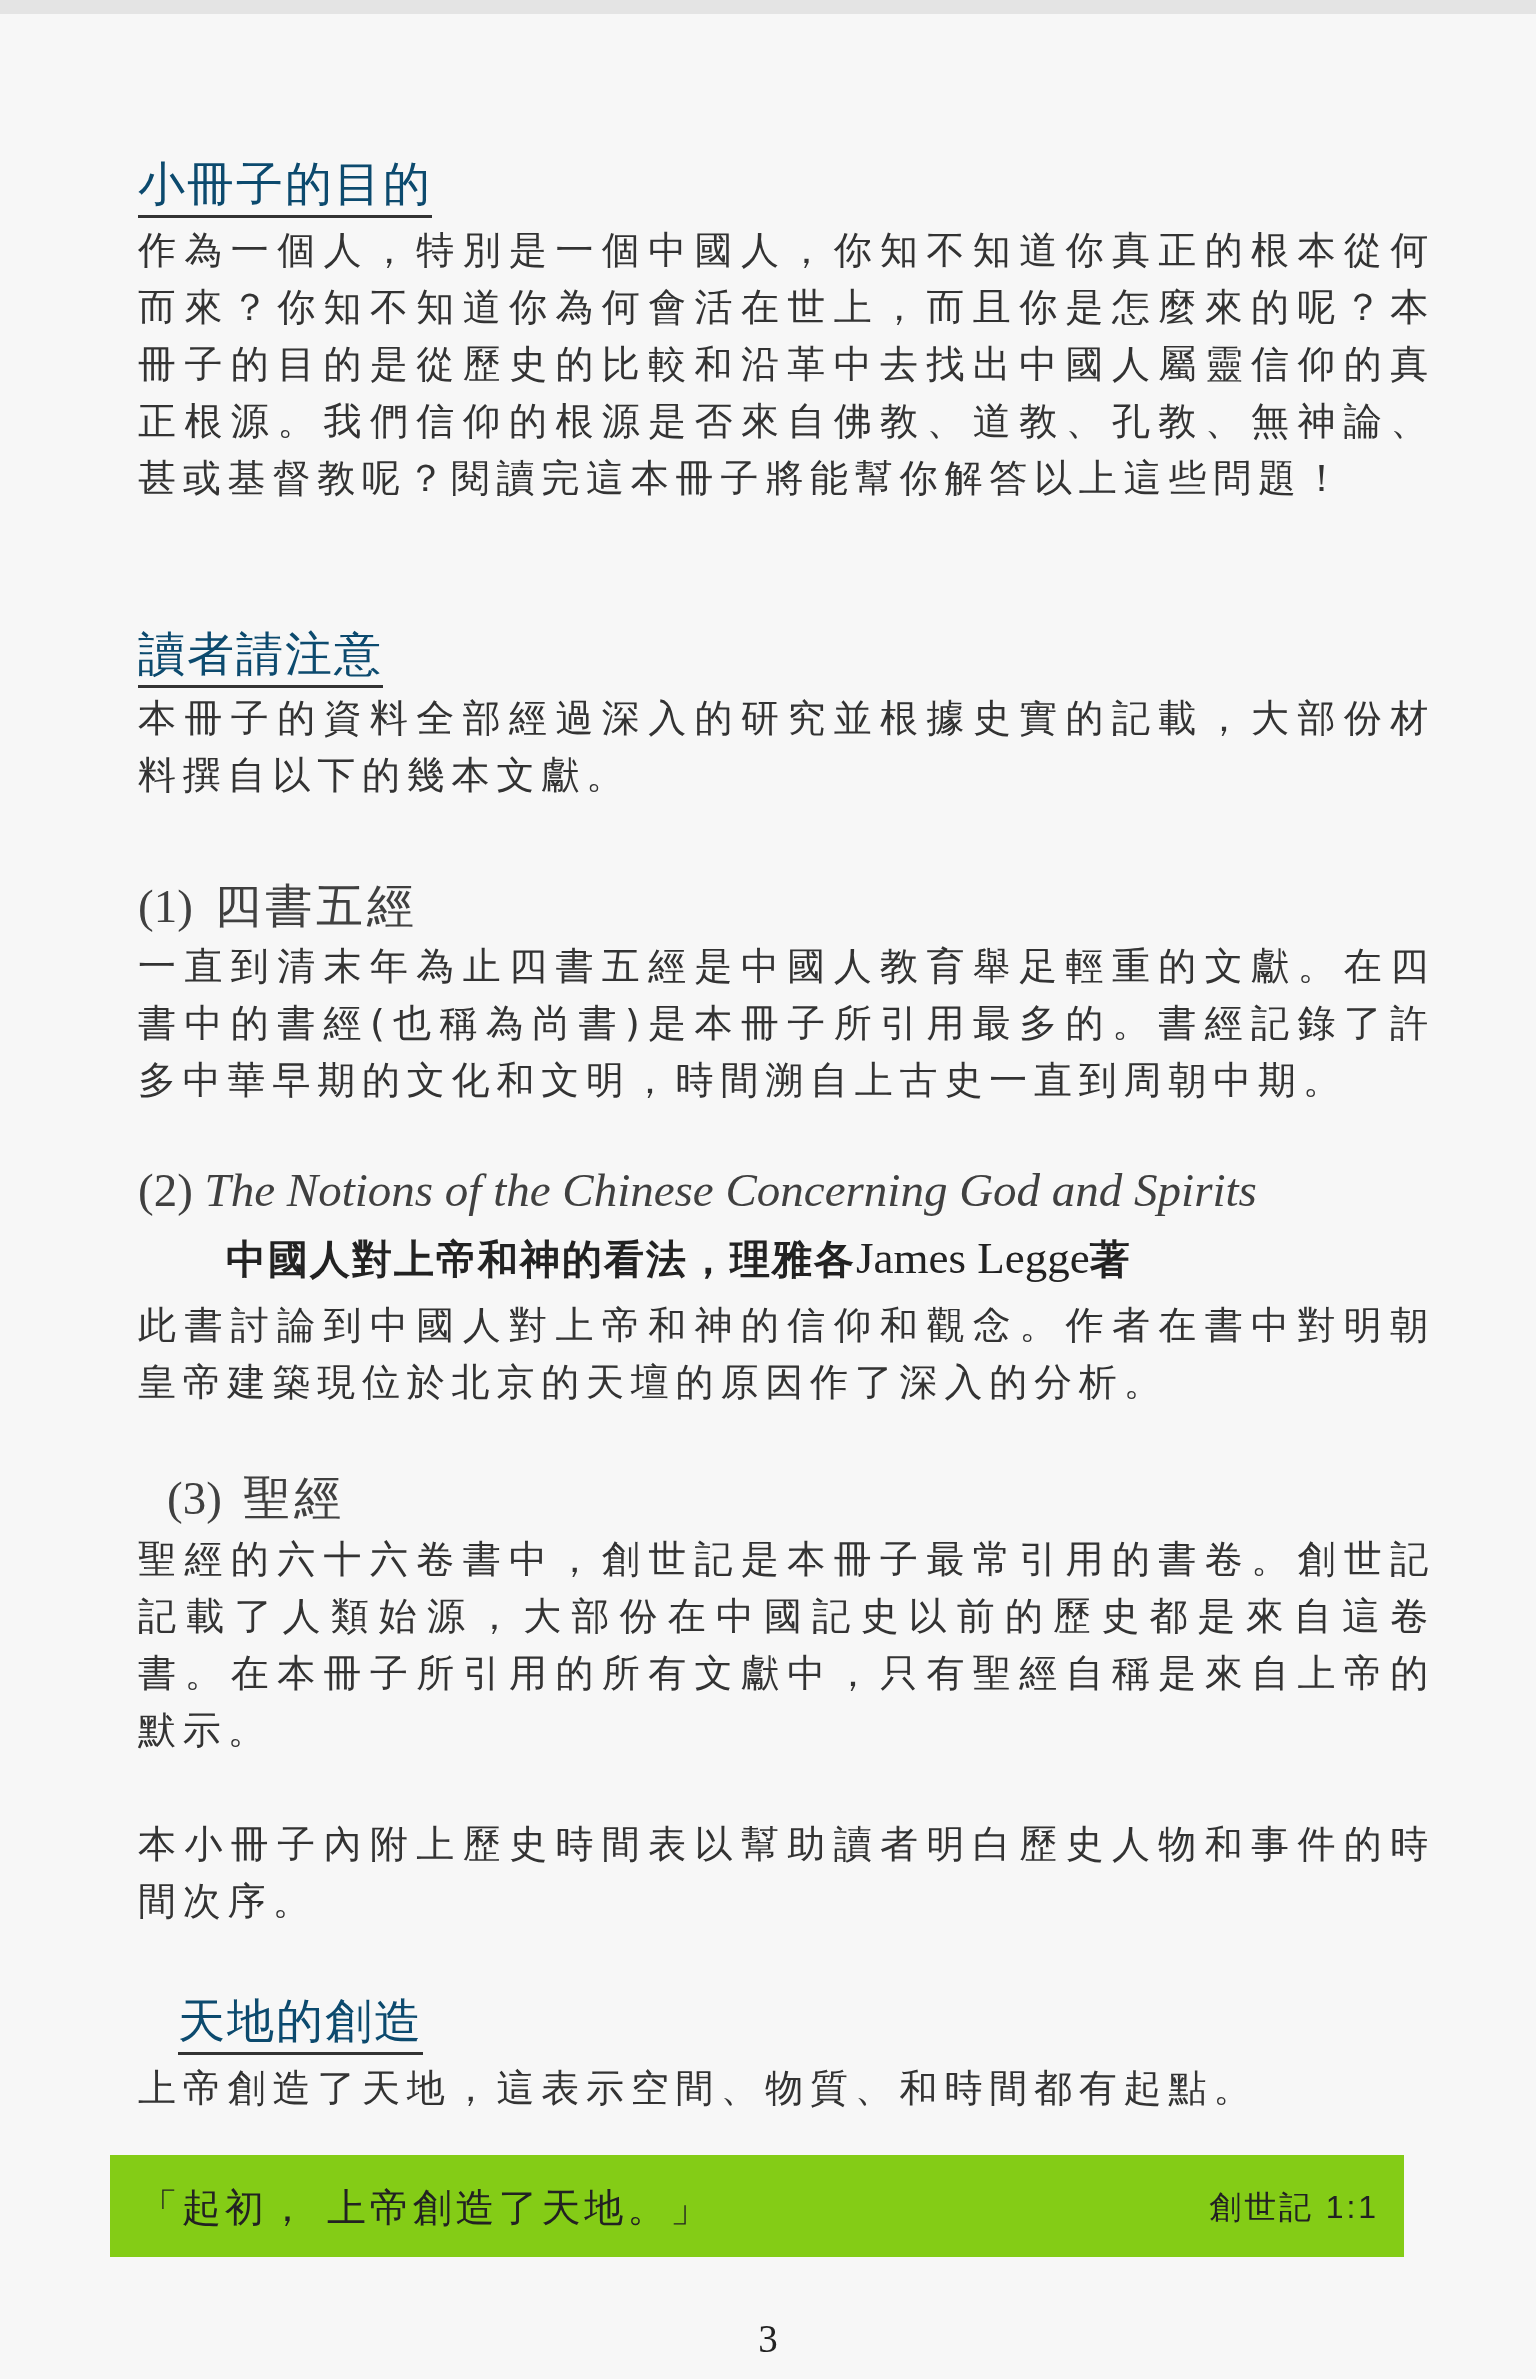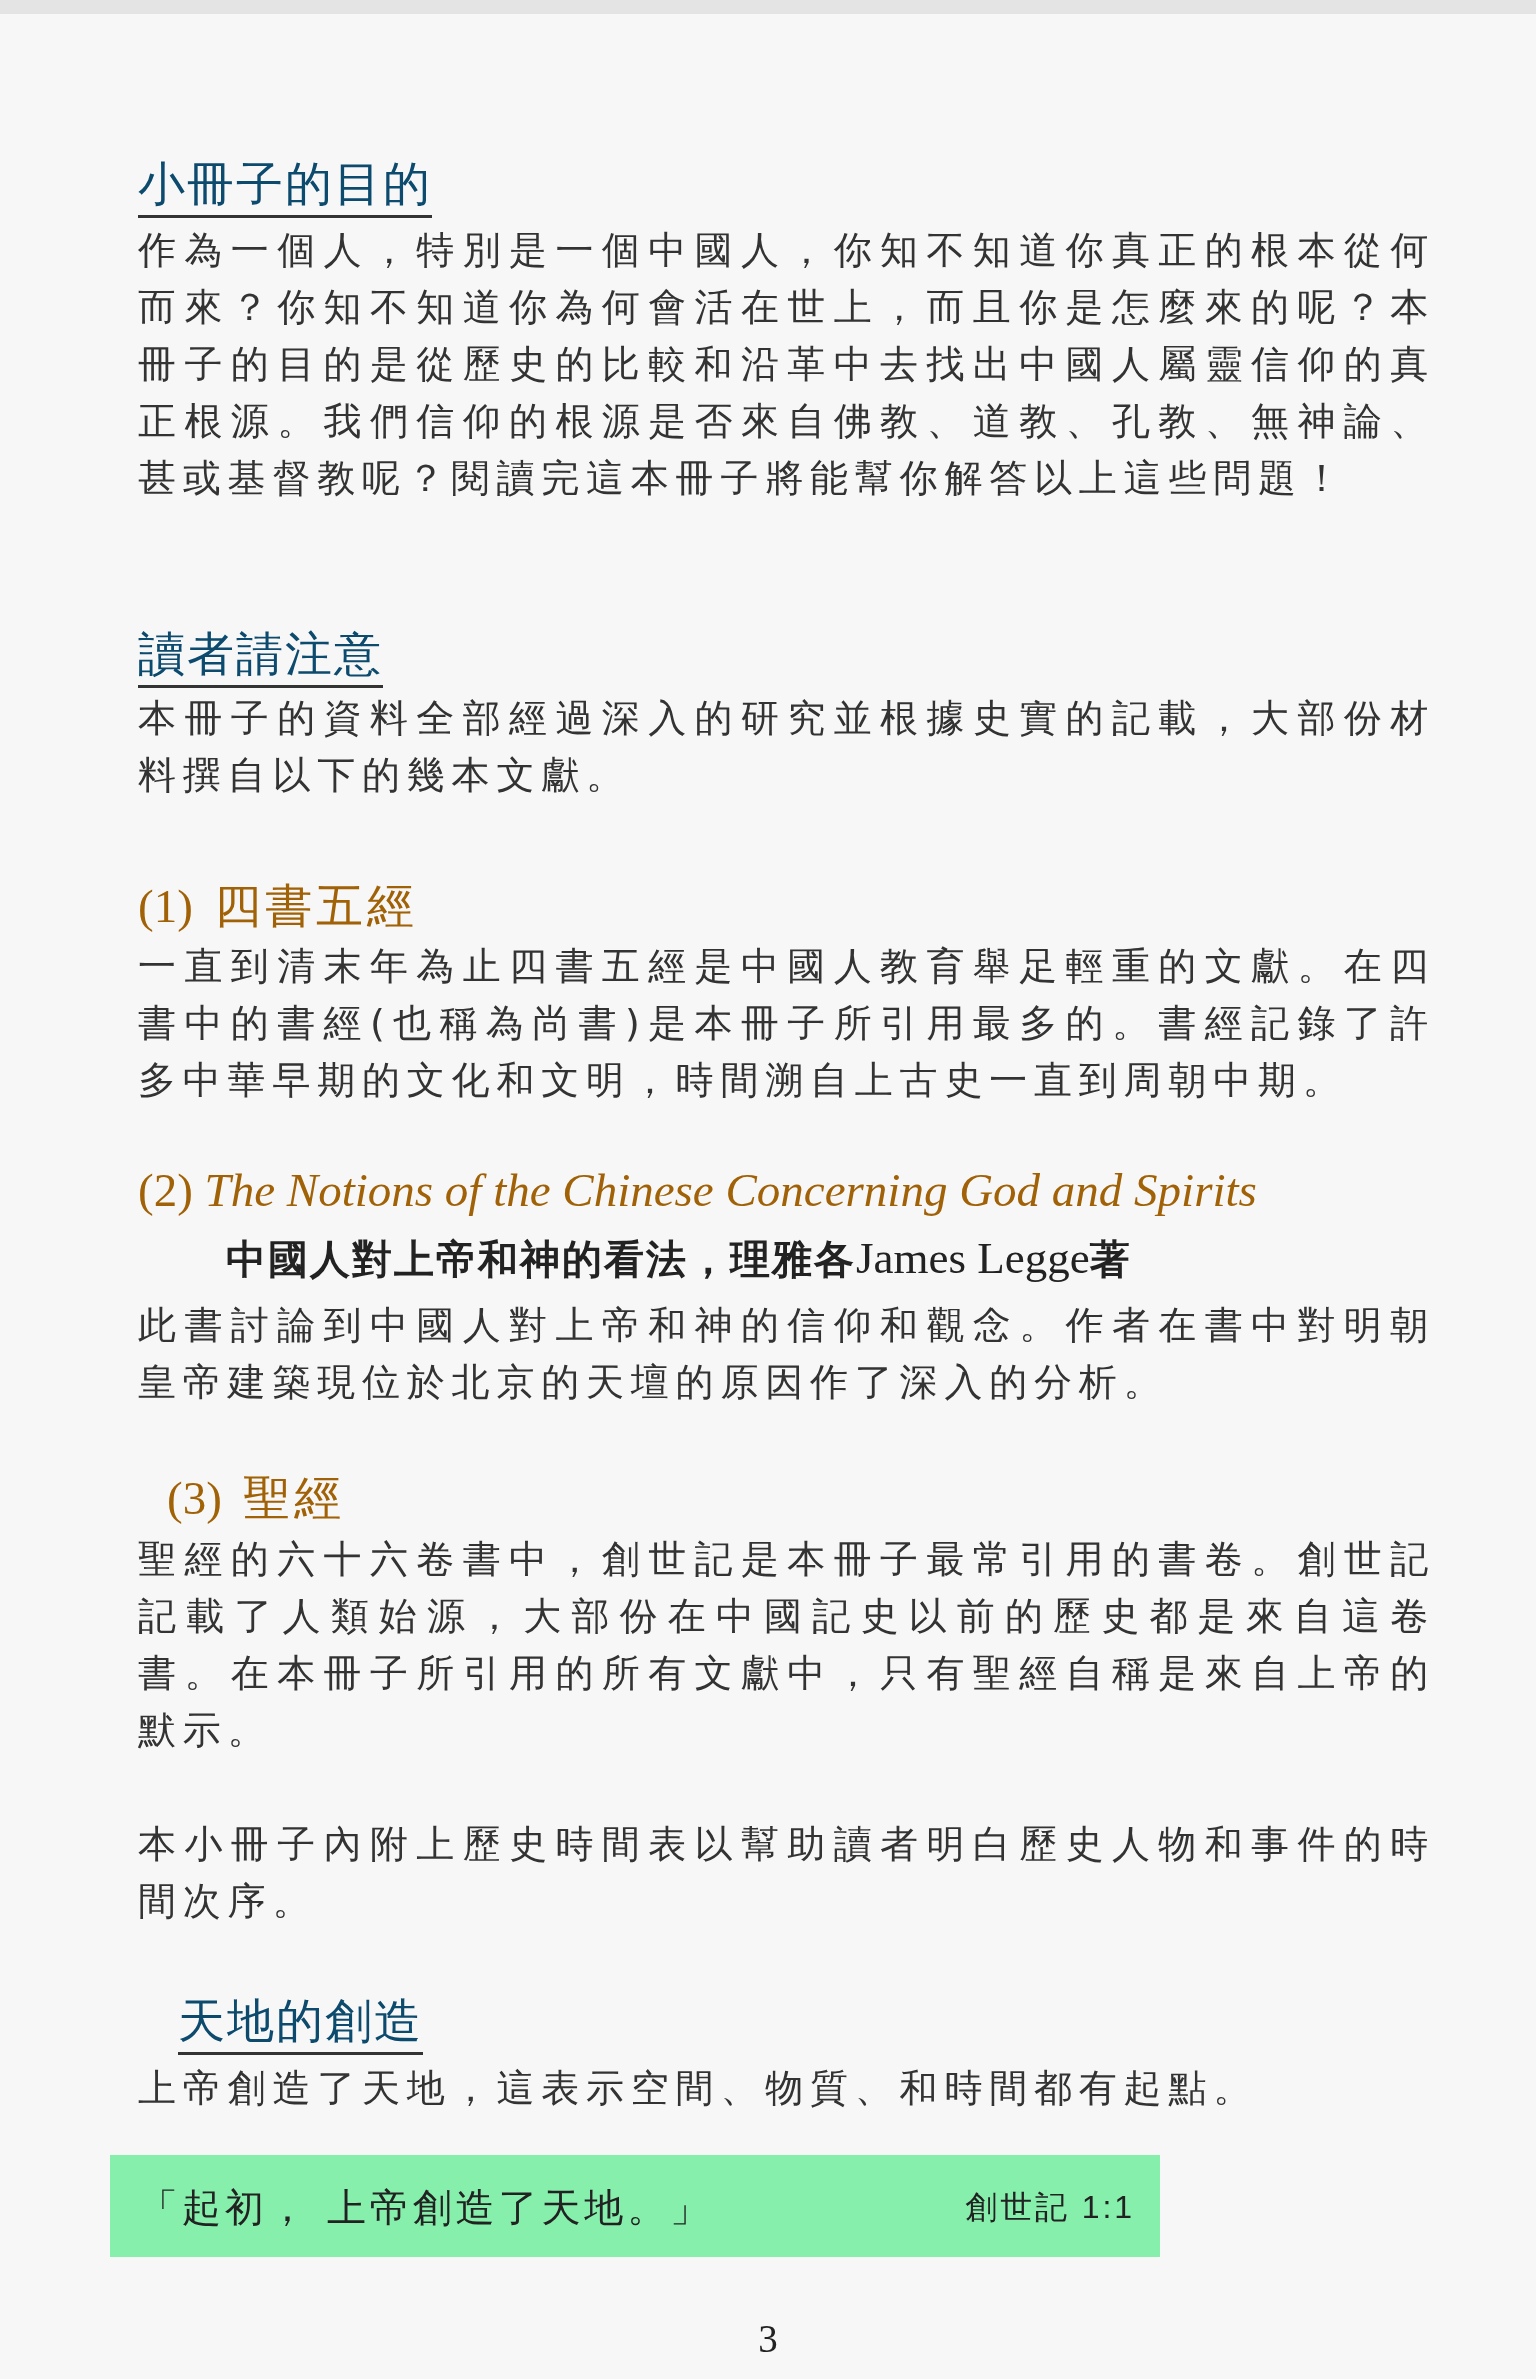--- a/index.html
+++ b/index.html
@@ -15,33 +15,33 @@
     font-family:"DejaVu Serif", serif; color:#0c4a6e;
     border-bottom:3.9px solid #333; padding-bottom:2px; letter-spacing:2px;
   }
   .para {
     position:absolute; left:138px; width:1297px;
     font-size:38px; line-height:57px; letter-spacing:6.8px; color:#333;
     text-align:justify;
   }
   .subhead {
     position:absolute; left:138px; font-size:47px; line-height:59px;
-    font-family:"Liberation Serif", serif; color:#a16207;
+    font-family:"Liberation Serif", serif; color:#404040;
   }
   .subhead .num { margin-right:21.5px; }
   .subhead .cjk { font-family:"DejaVu Serif", serif; letter-spacing:3.9px; }
   .subhead .ital { font-style:italic; }
   .authorline {
     position:absolute; left:226px; font-size:40px; line-height:55px;
     font-family:"DejaVu Serif", serif; font-weight:bold; color:#222; letter-spacing:2px;
   }
   .authorline .latin { font-family:"Liberation Serif", serif; font-weight:normal; font-size:45px; letter-spacing:0; }
   .quotebox {
-    position:absolute; left:110px; top:2155px; width:1050px; height:102px;
-    background:#86efac;
+    position:absolute; left:110px; top:2155px; width:1294px; height:102px;
+    background:#84cc16;
   }
   .quotebox .q {
     position:absolute; left:29px; top:25px; font-size:39px; line-height:55px;
     font-family:"DejaVu Serif", serif; color:#222; letter-spacing:3.9px;
   }
   .quotebox .ref {
     position:absolute; right:25px; top:25px; font-size:32px; line-height:55px;
     font-family:Liberation Sans, sans-serif; color:#222; letter-spacing:2.9px;
   }
   .pagenum {

